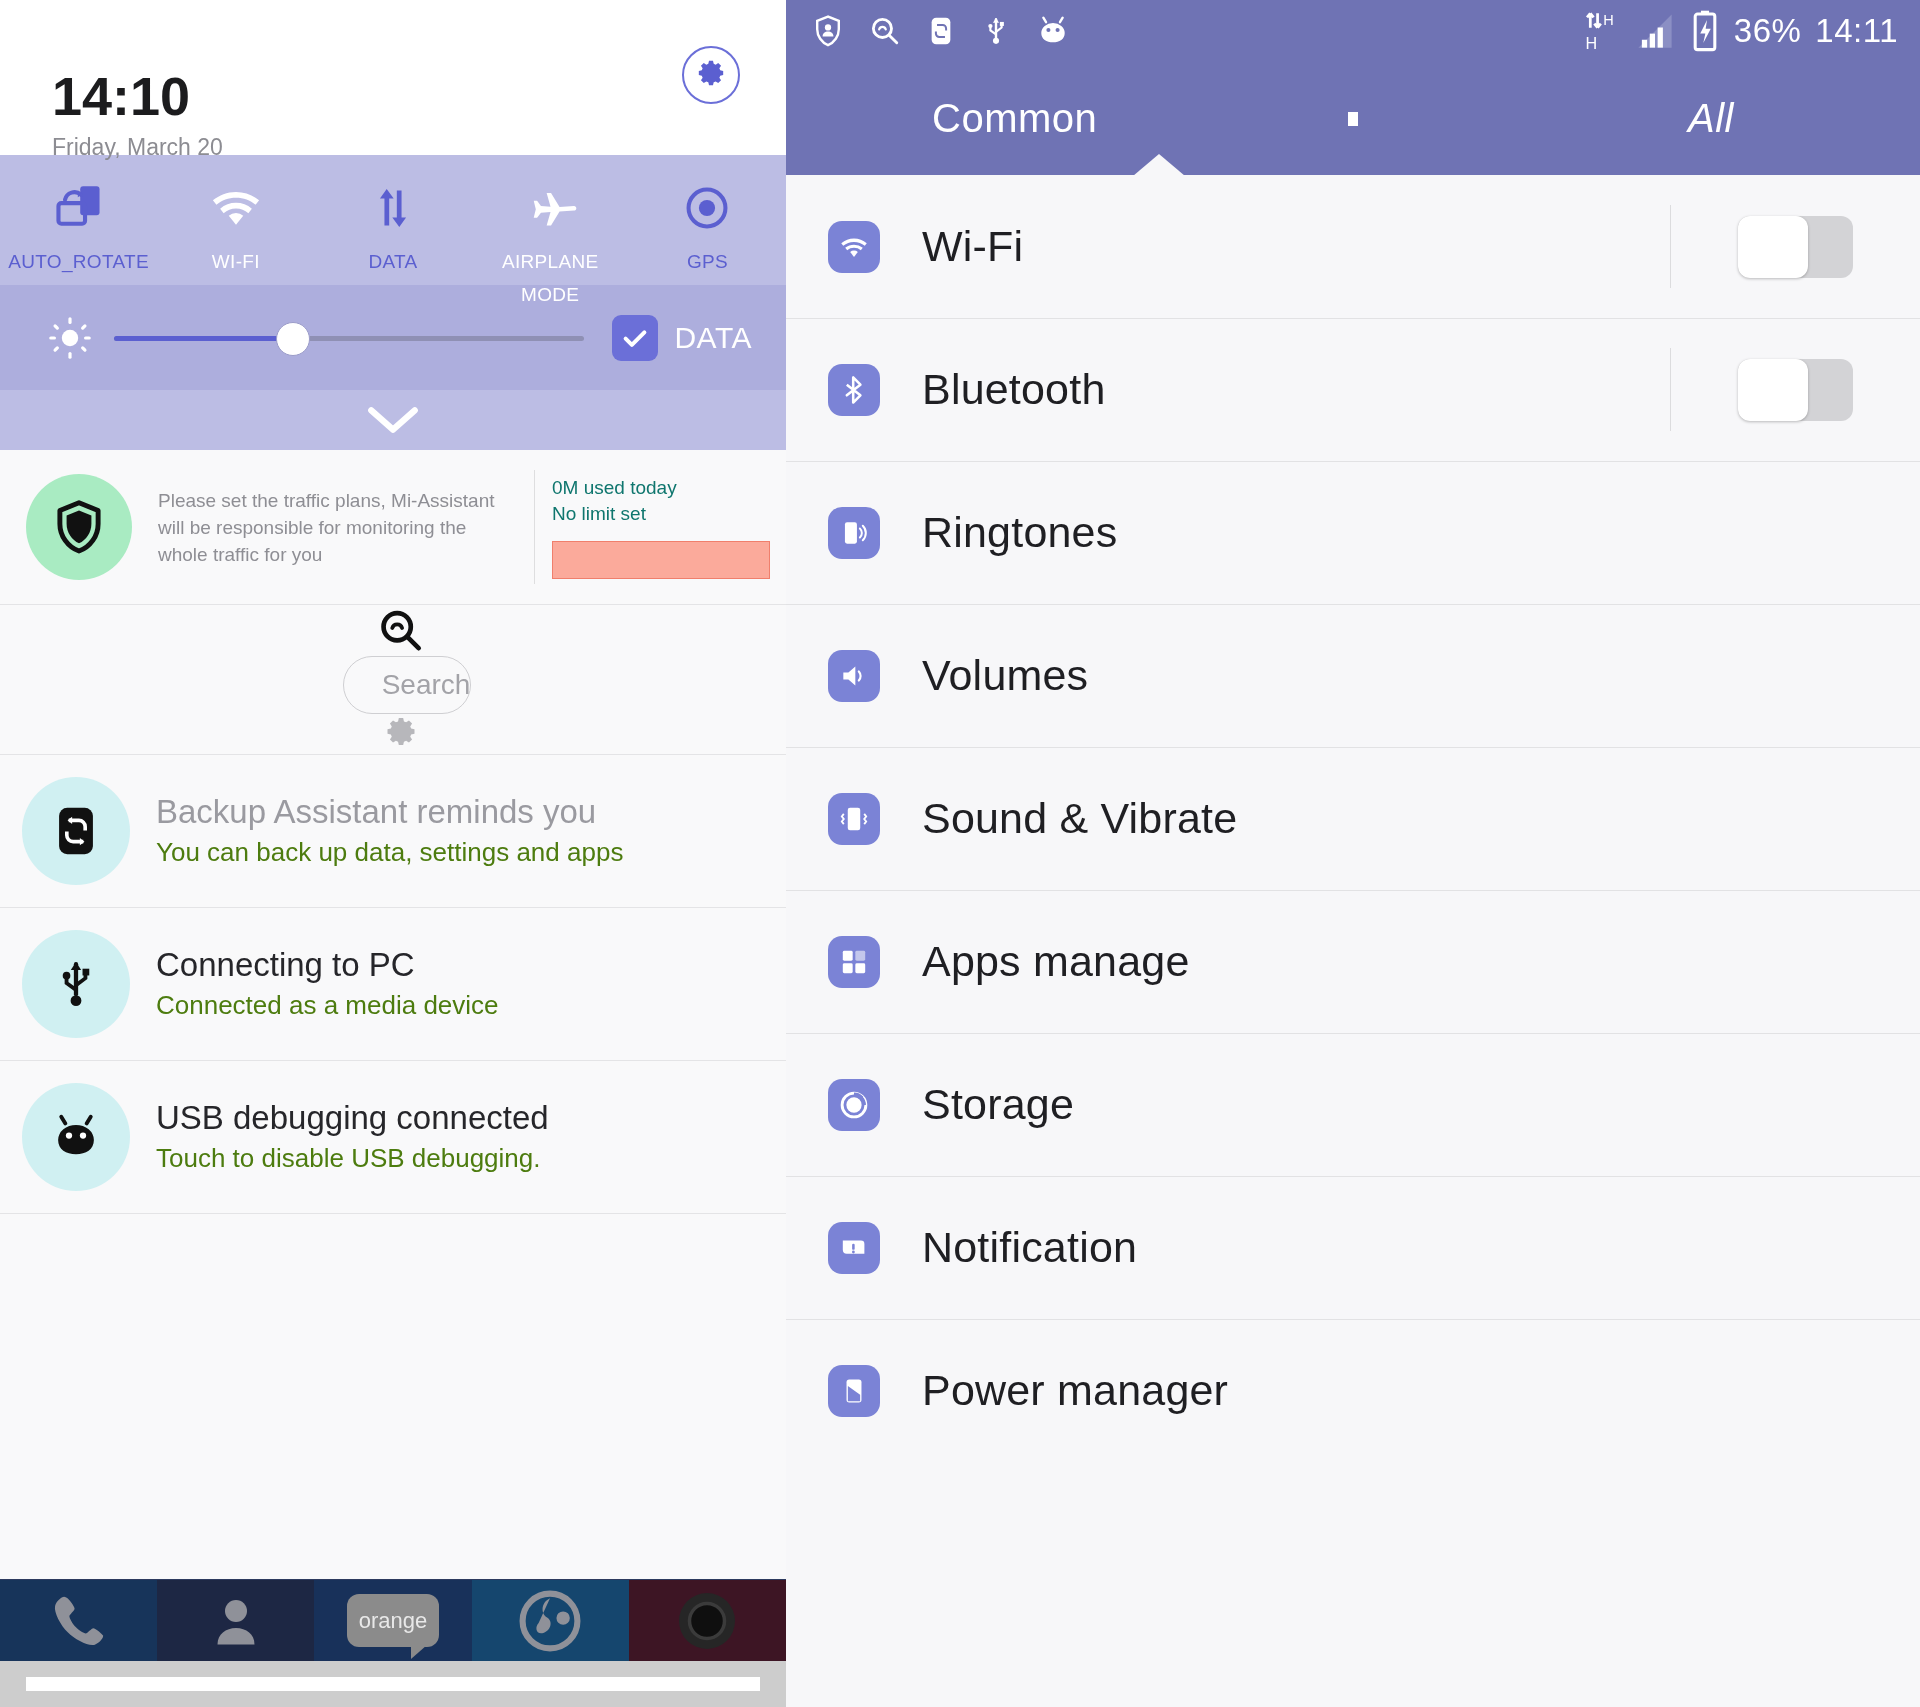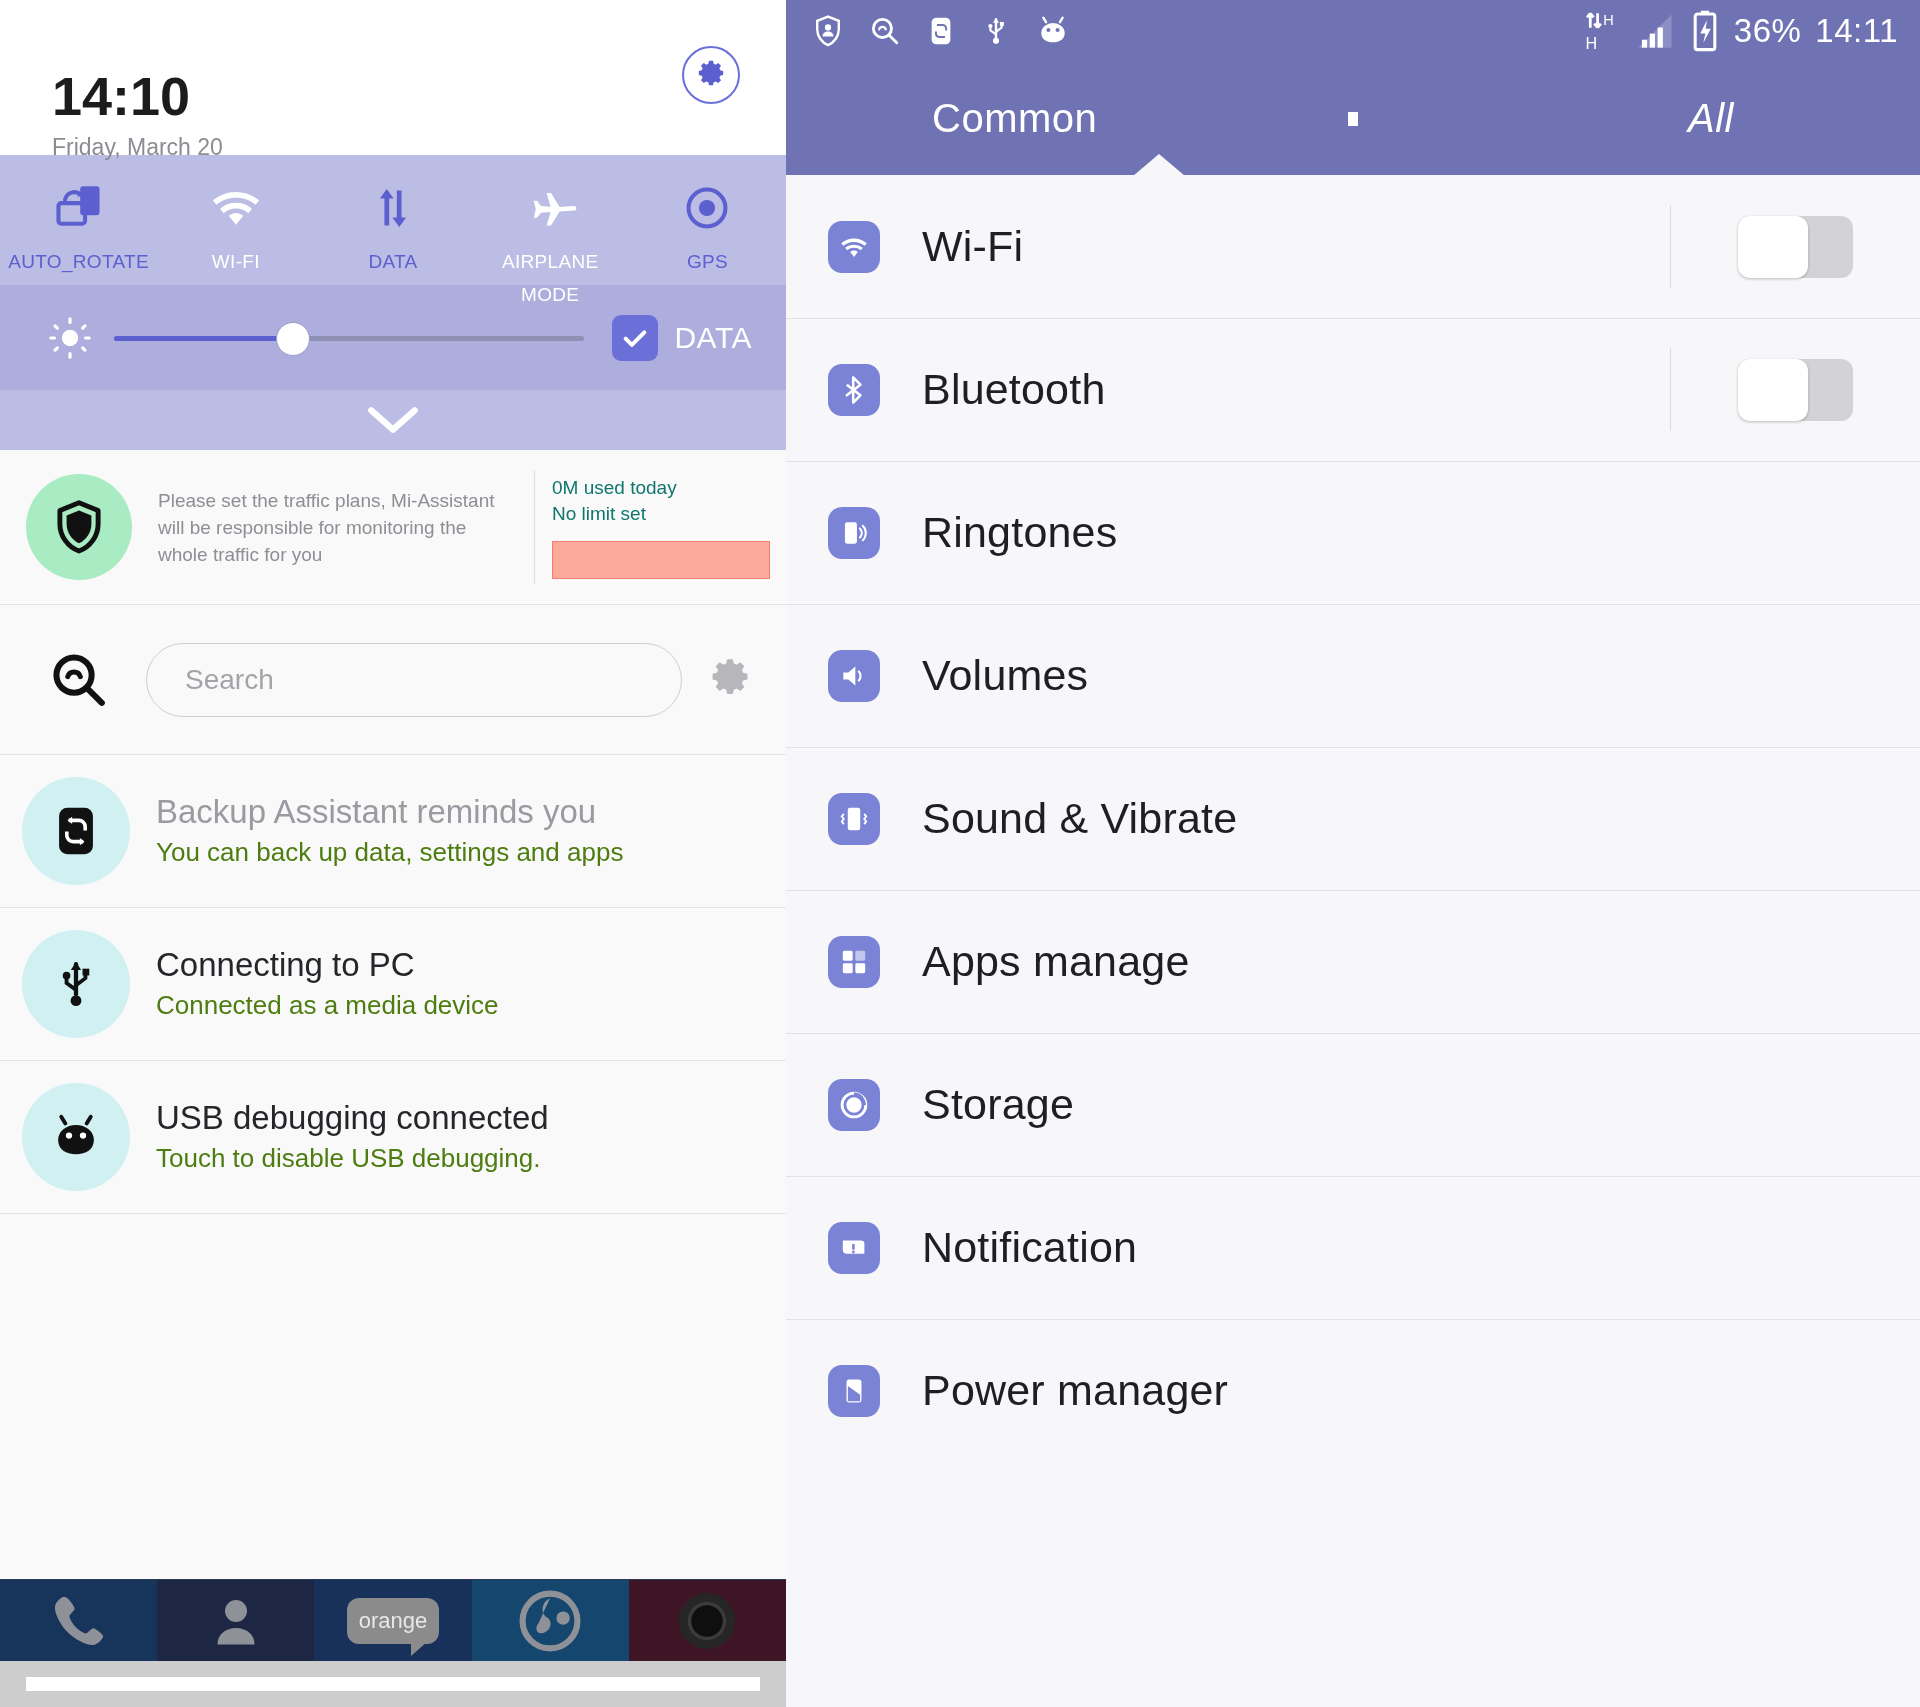--- a/index.html
+++ b/index.html
@@ -115,20 +115,21 @@
   .traffic-bar {
     margin-top: 14px; height: 38px; width: 218px;
     background: #fbaa9b; border: 1px solid #f07f6c;
   }
 
   
   .search-row {
     height: 150px; display: flex; align-items: center;
     padding: 0 30px 0 46px; border-bottom: 1px solid #e4e4e6;
     background: #f9f9fa;
+    flex-direction: column;
   }
   .search-input {
     flex: 1 1 auto; height: 74px; margin: 0 22px 0 34px;
     border: 1px solid #cfcfd2; border-radius: 37px;
     background: #f9f9fa;
     display: flex; align-items: center; padding-left: 38px;
     font-size: 28px; color: #a3a3a8;
   }
 
   
@@ -156,21 +157,21 @@
     display: flex; align-items: center;
     border-top: 1px solid #2d3a5e;
   }
   .dock-slot { flex: 1 1 0; display: flex; align-items: center; justify-content: center; height: 100%; }
   .dock-slot.s0 { background: #17345a; }
   .dock-slot.s1 { background: #1d2744; }
   .dock-slot.s2 { background: #18315a; }
   .dock-slot.s3 { background: #15466e; }
   .dock-slot.s4 { background: #3d1524; }
   .msg-bubble {
-    width: 92px; height: 46px; background: #8b8b8b; border-radius: 12px;
+    width: 92px; height: 53px; background: #8b8b8b; border-radius: 12px;
     position: relative; display:flex; align-items:center; justify-content:center;
   }
   .msg-bubble span { font-size: 22px; color: #e8e8e8; }
   .msg-bubble:after {
     content:''; position:absolute; right: 12px; bottom: -12px;
     border-left: 16px solid #8b8b8b; border-bottom: 14px solid transparent;
   }
   .navbar-strip {
     position: absolute; left: 0; bottom: 0; width: 786px; height: 46px;
     background: #cdcdcd; display:flex; align-items:center;

